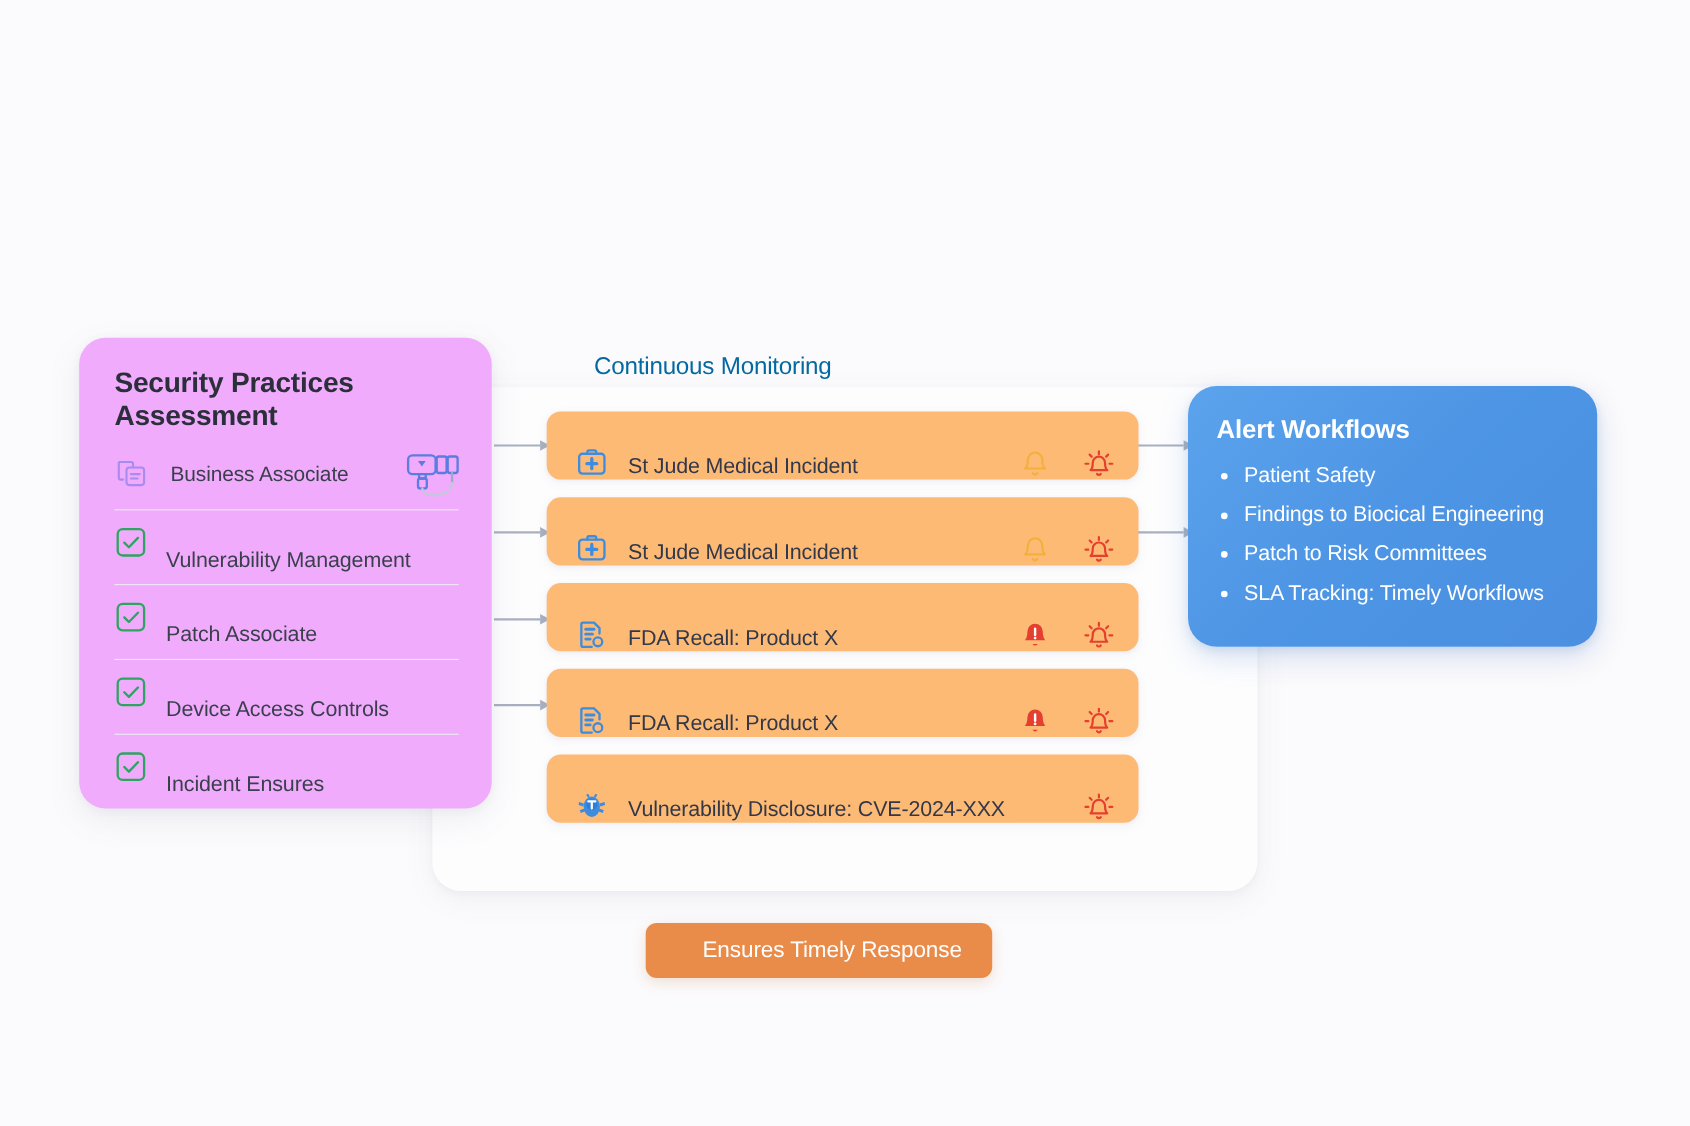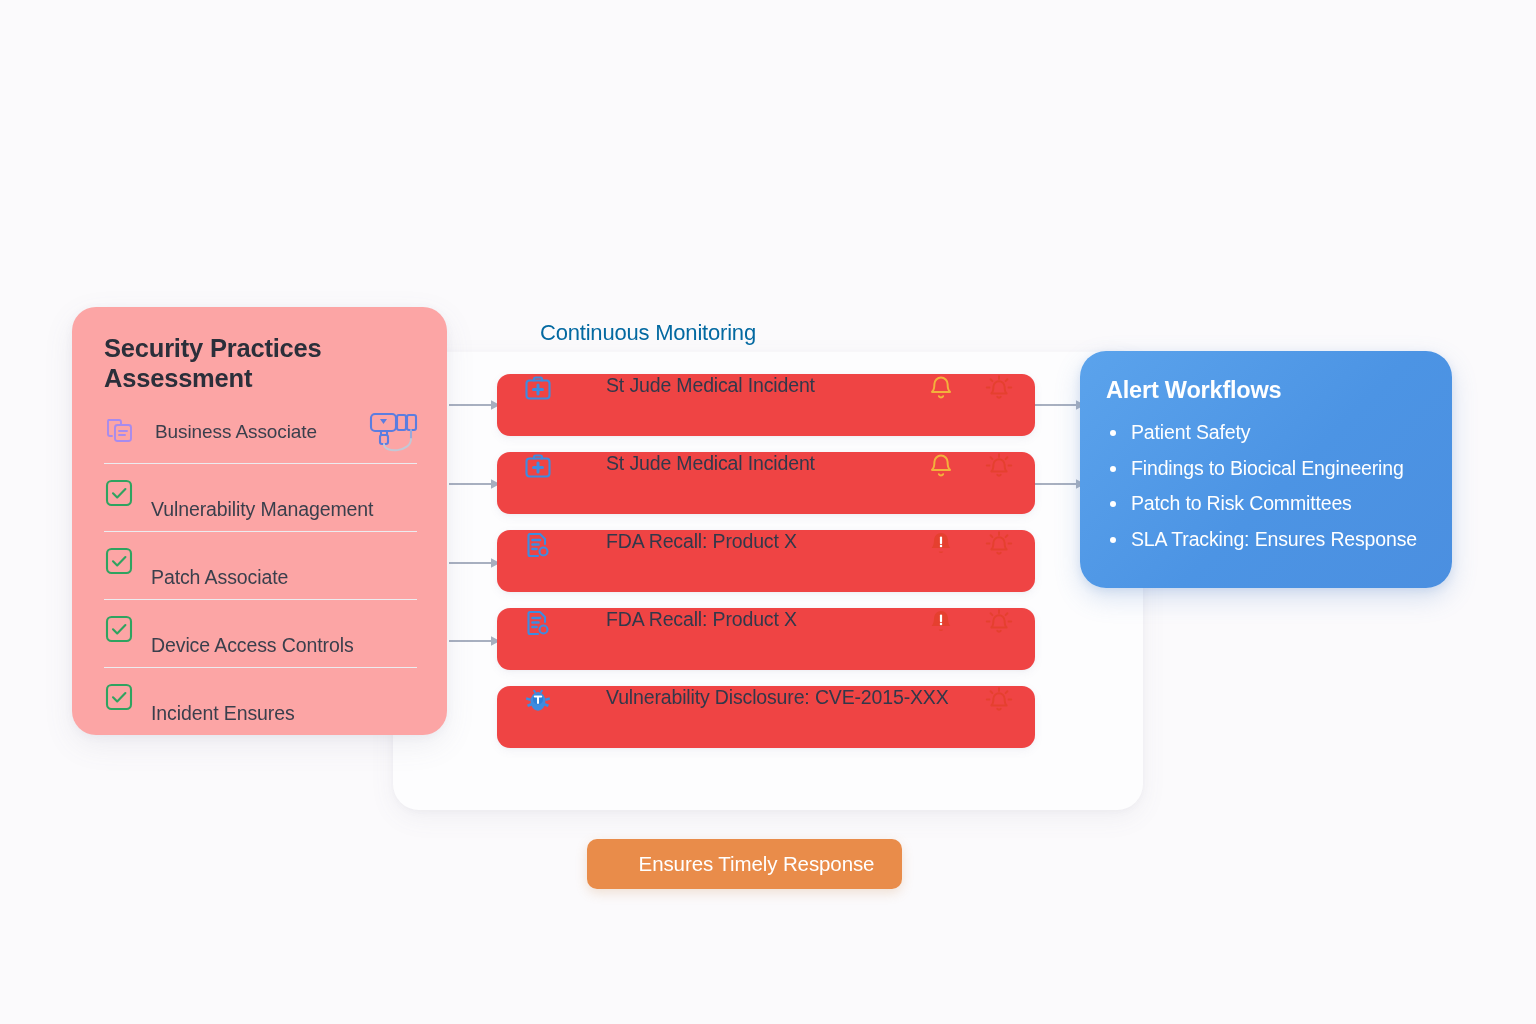--- a/index.html
+++ b/index.html
@@ -19,21 +19,21 @@
     background: #fdfdfe;
     border-radius: 26px;
     box-shadow: 0 8px 26px rgba(110,110,140,0.075), 0 2px 6px rgba(110,110,140,0.05);
   }
 
   
   .left-card {
     position: absolute;
     left: 72px; top: 307px;
     width: 375px; height: 428px;
-    background: #fca5a5;
+    background: #f0abfc;
     border-radius: 24px;
     box-shadow: 0 10px 30px rgba(110,110,140,0.10), 0 2px 8px rgba(110,110,140,0.06);
     padding: 26px 30px 0 32px;
     z-index: 4;
   }
   .left-title {
     font-size: 25.5px; font-weight: 700; color: #2b2f3a;
     line-height: 1.18; letter-spacing: -0.2px;
     white-space: pre-line;
   }
@@ -55,26 +55,25 @@
 
   
   .mon-title {
     position: absolute; left: 540px; top: 320px;
     font-size: 22px; font-weight: 400; color: #0369a1; letter-spacing: -0.2px;
   }
   .mon-list { position: absolute; left: 497px; top: 374px; width: 538px; z-index: 3; }
   .mon-row {
     position: relative;
     height: 62px; margin-bottom: 16px;
-    background: #ef4444;
+    background: #fdba74;
     border-radius: 13px;
     box-shadow: 0 3px 10px rgba(120,120,150,0.07), 0 1px 3px rgba(120,120,150,0.05);
-    display: flex; align-items: flex-start;
+    display: flex; align-items: flex-end;
     padding: 0 22px 0 26px;
-    gap: 35px;
   }
   .mon-row .row-ico { width: 30px; height: 30px; flex: 0 0 30px; margin-right: 18px; }
   .mon-row .row-lbl { font-size: 19.5px; color: #32384a; letter-spacing: -0.15px; flex: 1; }
   .mon-row .badges { display: flex; align-items: center; gap: 30px; }
   .mon-row .badge { width: 28px; height: 28px; }
 
   
   .arrow { position: absolute; width: 52px; height: 14px; z-index: 2; }
 
   
@@ -361,40 +360,40 @@
             <path d="M3.4 11.2l4.4 1.3-.5 2.6-4.3-1.3z"></path>
             <path d="M26.6 11.2l-4.4 1.3.5 2.6 4.3-1.3z"></path>
             <path d="M4 18.6l4.2-1.6 1 2.4-4.1 1.7z"></path>
             <path d="M26 18.6l-4.2-1.6-1 2.4 4.1 1.7z"></path>
             <ellipse cx="15" cy="15.4" rx="7.4" ry="9.4"></ellipse>
           </g>
           <circle cx="15" cy="13.4" r="5" fill="#2d7fd6"></circle>
           <path d="M11.8 10.6h6.4M15 10.6v6.4" stroke="#ffffff" stroke-width="2" stroke-linecap="round"></path>
         </svg>
       </span>
-      <span class="row-lbl">Vulnerability Disclosure: CVE-2015-XXX</span>
+      <span class="row-lbl">Vulnerability Disclosure: CVE-2024-XXX</span>
       <span class="badges">
         <span class="badge">
           <svg viewBox="0 0 28 28" width="28" height="28" fill="none" stroke="#e5402f" stroke-width="2" stroke-linecap="round" stroke-linejoin="round">
             <path d="M14 7.2a5.6 5.6 0 0 0-5.6 5.6c0 5-2 6.6-2 6.6h15.2s-2-1.6-2-6.6A5.6 5.6 0 0 0 14 7.2z"></path>
             <path d="M12.3 22.8a2 2 0 0 0 3.4 0"></path>
             <path d="M14 2.3v2.6M5.6 5.3l1.8 1.8M22.4 5.3l-1.8 1.8M1.8 13.6h2.6M23.6 13.6h2.6"></path>
           </svg>
         </span>
       </span>
     </div>
   </div>
 
   <div class="alert-card">
     <div class="alert-title">Alert Workflows</div>
     <ul class="alert-list">
       <li>Patient Safety</li>
       <li>Findings to Biocical Engineering</li>
       <li>Patch to Risk Committees</li>
-      <li>SLA Tracking: Ensures Response</li>
+      <li>SLA Tracking: Timely Workflows</li>
     </ul>
   </div>
 
   <div class="pill">
     <span>Ensures Timely Response</span>
   </div>
 
 </div>
 
 </body></html>

